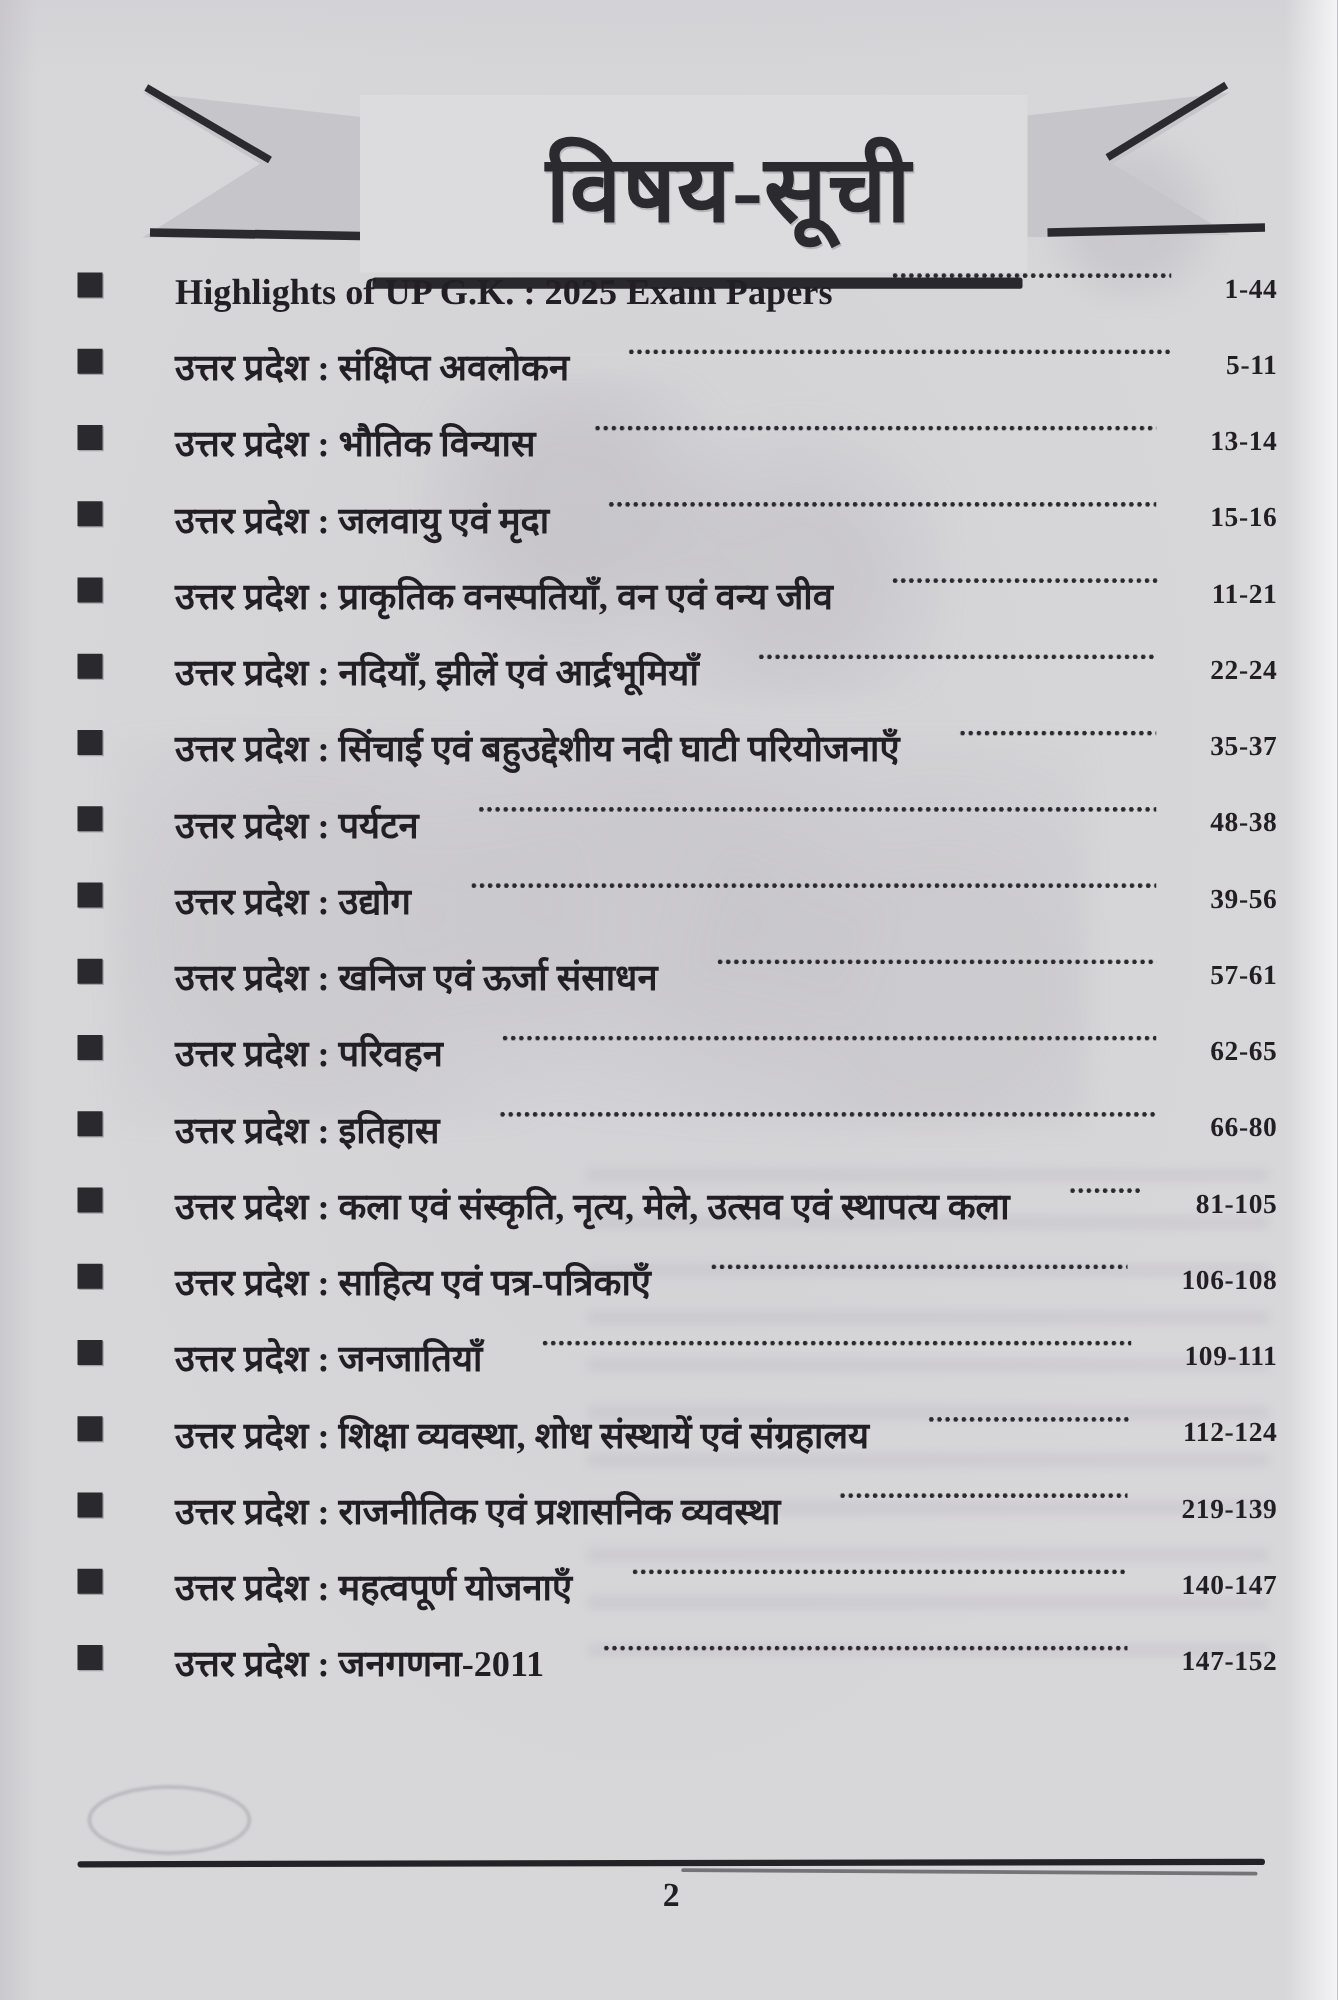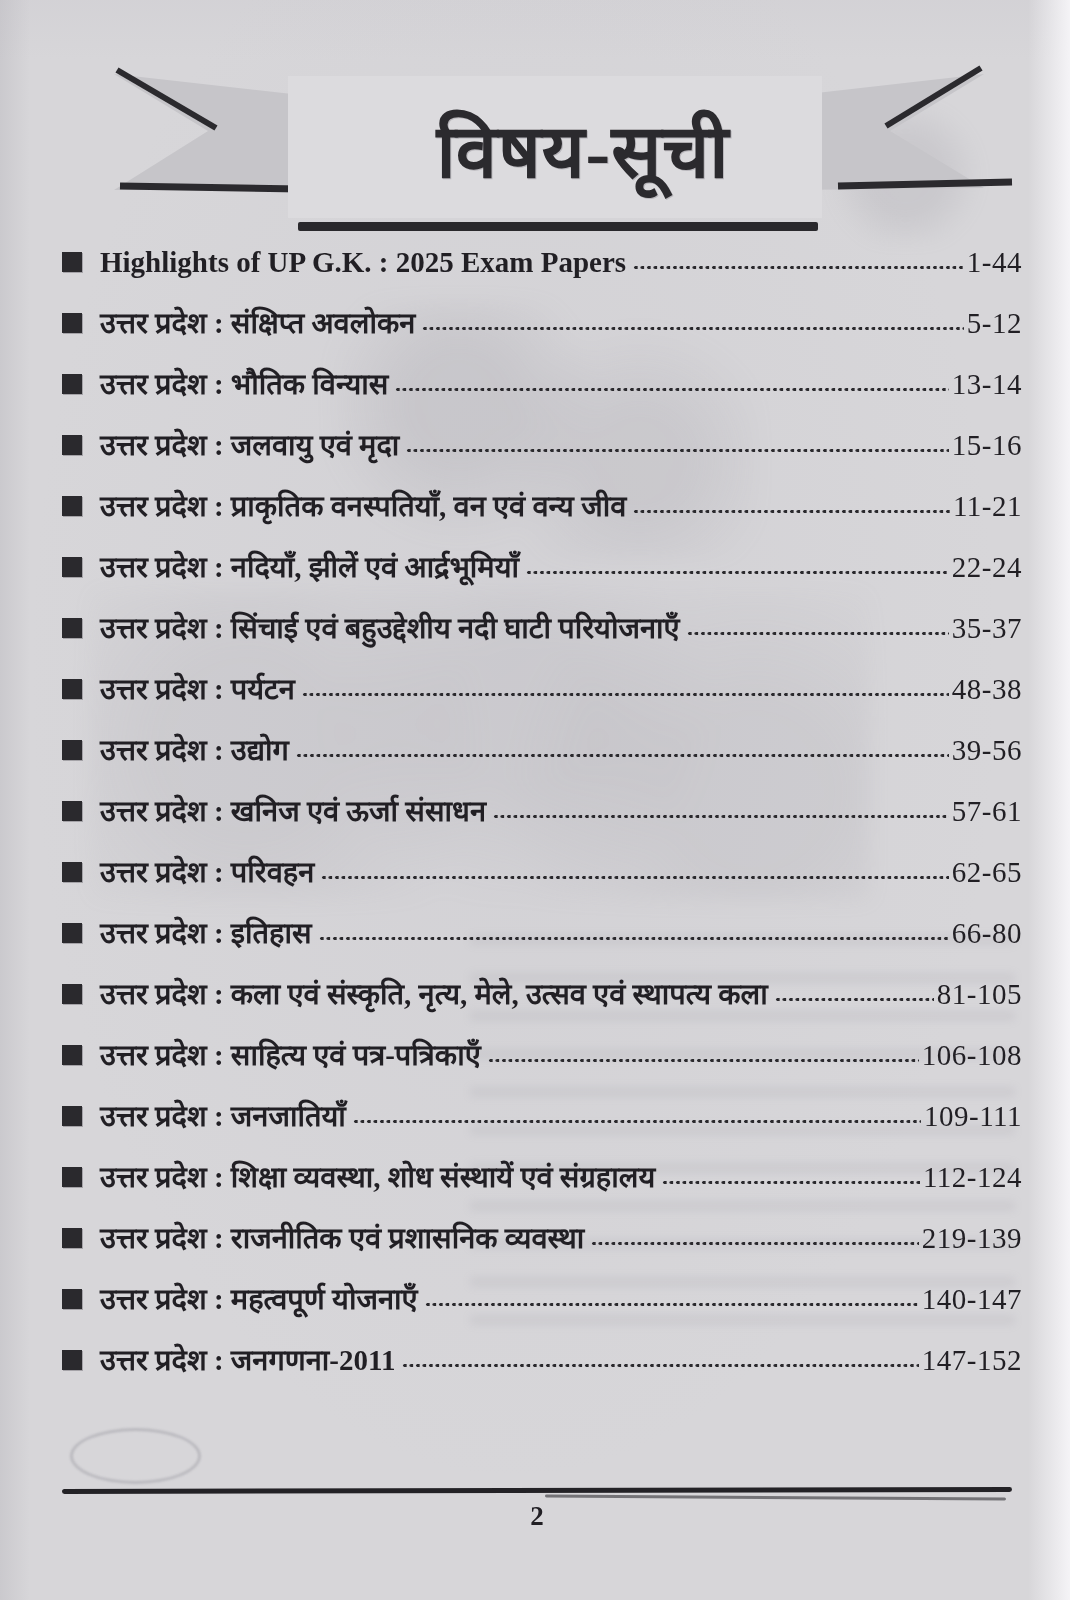--- a/index.html
+++ b/index.html
@@ -19,32 +19,32 @@
   .banner-svg { position:absolute; left:0; top:0; }
   .title-panel-text {
     position:absolute; left:288px; top:80px; width:534px; height:136px;
     display:flex; align-items:center; justify-content:center;
     font-size:74px; font-weight:bold; color:#2b2a2e; white-space:nowrap;
     letter-spacing:1px; text-shadow:1px 1px 0 rgba(120,118,126,.35);margin-left:28px;
   }
 
   
   .toc { position:absolute; left:62px; right:48px; top:218px; }
-  .row { display:flex; align-items:flex-end; height:61px; }
+  .row { display:flex; align-items:flex-start; height:61px;gap:40px; }
   .bullet {
     flex:none; width:20px; height:20px; margin:0 18px 7px 0;
     background:#2a292d; box-shadow:1px 1px 0 rgba(90,88,96,.4);
   }
   .label { font-weight:bold; font-size:29px; line-height:1.15; white-space:nowrap; }
   .leader {
     flex:1 1 auto; height:5px; margin:0 3px 9px 7px; min-width:20px;
     background-image:radial-gradient(circle at 3px 2.5px, #2a292d 1.7px, rgba(42,41,45,0) 2px);
     background-size:6.5px 5px; background-repeat:repeat-x; background-position:left bottom;
   }
-  .pages { flex:none; font-weight:normal; font-size:29px; letter-spacing:.5px; }
+  .pages { flex:none; font-weight:bold; font-size:22px; letter-spacing:.5px; }
 
   
   .footer-rule {
     position:absolute; left:62px; right:58px; top:1488px; height:5px;
     background:#232226; border-radius:3px; transform:rotate(-.12deg);
   }
   .footer-rule-echo {
     position:absolute; left:545px; right:64px; top:1496px; height:3px;
     background:rgba(35,34,38,.55); border-radius:2px; transform:rotate(.35deg);
   }
@@ -110,21 +110,21 @@
         <span class="bullet"></span>
         <span class="label">Highlights of UP G.K. : 2025 Exam Papers</span>
         <span class="leader"></span>
         <span class="pages">1-44</span>
       </div>
 
       <div class="row">
         <span class="bullet"></span>
         <span class="label">उत्तर प्रदेश : संक्षिप्त अवलोकन</span>
         <span class="leader"></span>
-        <span class="pages">5-12</span>
+        <span class="pages">5-11</span>
       </div>
 
       <div class="row">
         <span class="bullet"></span>
         <span class="label">उत्तर प्रदेश : भौतिक विन्यास</span>
         <span class="leader"></span>
         <span class="pages">13-14</span>
       </div>
 
       <div class="row">

